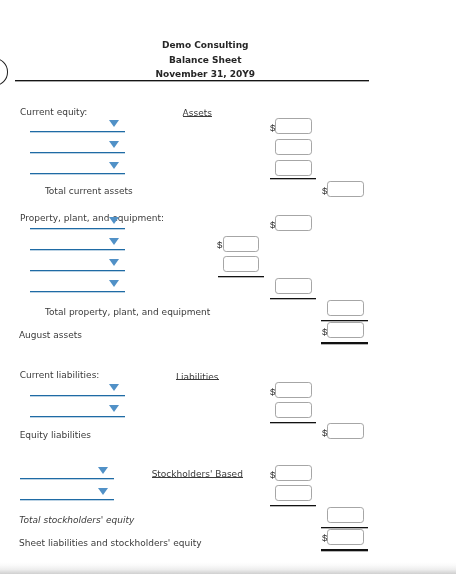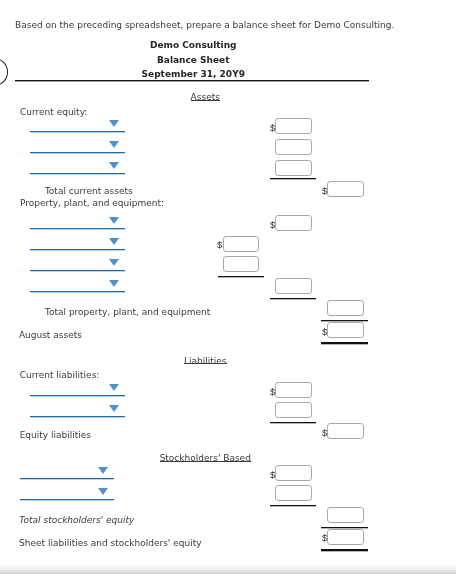--- a/index.html
+++ b/index.html
@@ -1,23 +1,23 @@
 <!DOCTYPE html>
 <html><head>
 <meta charset="utf-8">
 <style>
   html,body{margin:0;padding:0;background:#ffffff;}
   body{width:456px;height:578px;overflow:hidden;
        font-family:"DejaVu Sans",sans-serif;font-size:9px;color:#3b3b3b;}
   .page{position:relative;width:456px;height:578px;background:#fff;}
   .abs{position:absolute;white-space:nowrap;}
   .intro{left:15px;top:20.4px;}
-  .ttl{left:0;width:386.5px;text-align:center;font-weight:bold;color:#262626;}
+  .ttl{left:12px;width:386.5px;text-align:center;font-weight:bold;color:#262626;}
   .rule{left:15px;width:353.5px;height:2px;background:linear-gradient(to bottom,#151515 0%,#151515 70%,#9a9a9a 70%,#e8e8e8 100%);}
-  .sechead{left:12px;width:386.5px;text-align:center;color:#3b3b3b;line-height:10px;}
+  .sechead{left:4px;width:386.5px;text-align:center;color:#3b3b3b;line-height:10px;margin-top:16px;}
   .sechead span{display:inline-block;position:relative;}
   .sechead span::after{content:"";position:absolute;left:0;right:0;top:7.6px;height:1.1px;background:#3b3b3b;}
   .lbl{color:#3b3b3b;}
   .dd{}
   .dd .ln{position:absolute;left:0;bottom:0;width:100%;height:2px;background:linear-gradient(to bottom,#1f6ba5 0%,#1f6ba5 50%,rgba(31,107,165,0.55) 50%,rgba(31,107,165,0.05) 100%);}
   .dd .tri{position:absolute;right:5.9px;top:0.3px;width:0;height:0;
            border-left:5.2px solid transparent;border-right:5.2px solid transparent;
            border-top:7.3px solid #5191c7;}
   .dd .ddv{position:absolute;left:1px;bottom:2px;font-size:9px;color:#3b3b3b;}
   .bx{box-sizing:border-box;border:1.25px solid #a6a6a6;border-radius:3.2px;background:#fff;}
@@ -26,25 +26,24 @@
   .sub{background:#111111;}
   .arc{left:-20px;top:58.2px;width:25.5px;height:25.4px;border:1.9px solid #1e1e1e;border-radius:50%;background:transparent;}
   .sbar{left:0;top:562px;width:456px;height:12px;background:linear-gradient(to bottom,#ffffff 0%,#fafafa 28%,#eeeeee 62%,#d6d6d6 92%,#cfcfcf 100%);}
   .sbar2{left:0;top:574px;width:456px;height:4px;background:#ffffff;}
 </style>
 </head>
 <body>
 
 <div class="page">
 <div class="abs arc"></div>
-<div class="abs intro">Based on the preceding spreadsheet, prepare a balance sheet for Demo Consulting.</div>
 <div>
 <div class="abs ttl" style="top:40.2px">Demo Consulting</div>
 <div class="abs ttl" style="top:54.6px">Balance Sheet</div>
-<div class="abs ttl" style="top:69.0px">September 31, 20Y9</div>
+<div class="abs ttl" style="top:69.0px">November 31, 20Y9</div>
 </div>
 <div class="abs rule" style="top:79.75px"></div>
 <div>
 <div class="abs sechead" style="top:92.20px"><span>Assets</span></div>
 <div>
 <div class="abs lbl" style="left:20.00px;top:107.10px;">Current equity:</div>
 <div class="abs dd" style="left:30.0px;top:119.70px;width:95.0px;height:13.4px;">
           <span class="ddv"></span>
           <span class="tri"></span>
           <span class="ln"></span>
@@ -70,21 +69,21 @@
           <span class="bxv"></span>
         </div>
 <div class="abs sub" style="left:269.60px;top:178.30px;width:46.20px;height:2px;background:linear-gradient(to bottom,#111 0%,#111 50.0%,rgba(17,17,17,0.62) 50.0%,rgba(17,17,17,0.0) 100%);"></div>
 <div class="abs lbl" style="left:44.90px;top:186.00px;">Total current assets</div>
 <div class="abs dsg" style="left:322.10px;top:185.50px;">$</div>
 <div class="abs bx" style="left:327.30px;top:180.80px;width:36.9px;height:16.0px;">
           <span class="bxv"></span>
         </div>
 </div>
 <div>
-<div class="abs lbl" style="left:20.00px;top:198px;">Property, plant, and equipment:</div>
+<div class="abs lbl" style="left:20.00px;top:213px;">Property, plant, and equipment:</div>
 <div class="abs dd" style="left:30.0px;top:217.00px;width:95.0px;height:13.4px;">
           <span class="ddv"></span>
           <span class="tri"></span>
           <span class="ln"></span>
         </div>
 <div class="abs dsg" style="left:269.70px;top:219.90px;">$</div>
 <div class="abs bx" style="left:274.90px;top:215.20px;width:36.9px;height:16.0px;">
           <span class="bxv"></span>
         </div>
 <div class="abs dd" style="left:30.0px;top:237.70px;width:95.0px;height:13.4px;">

